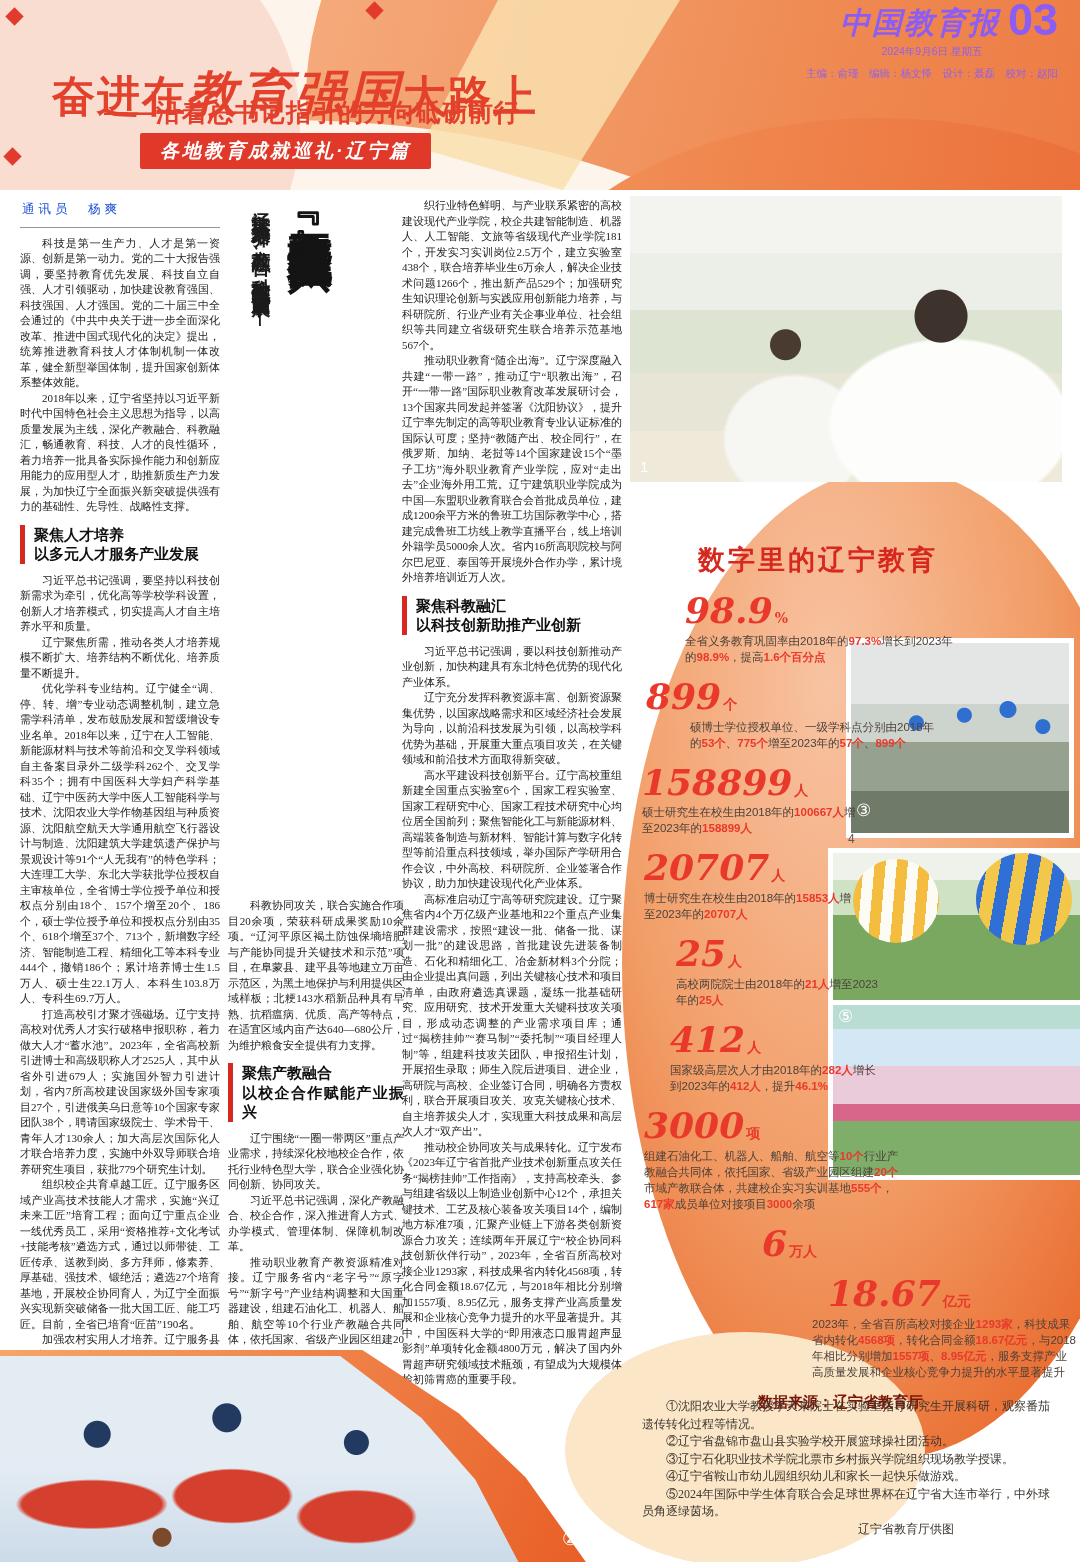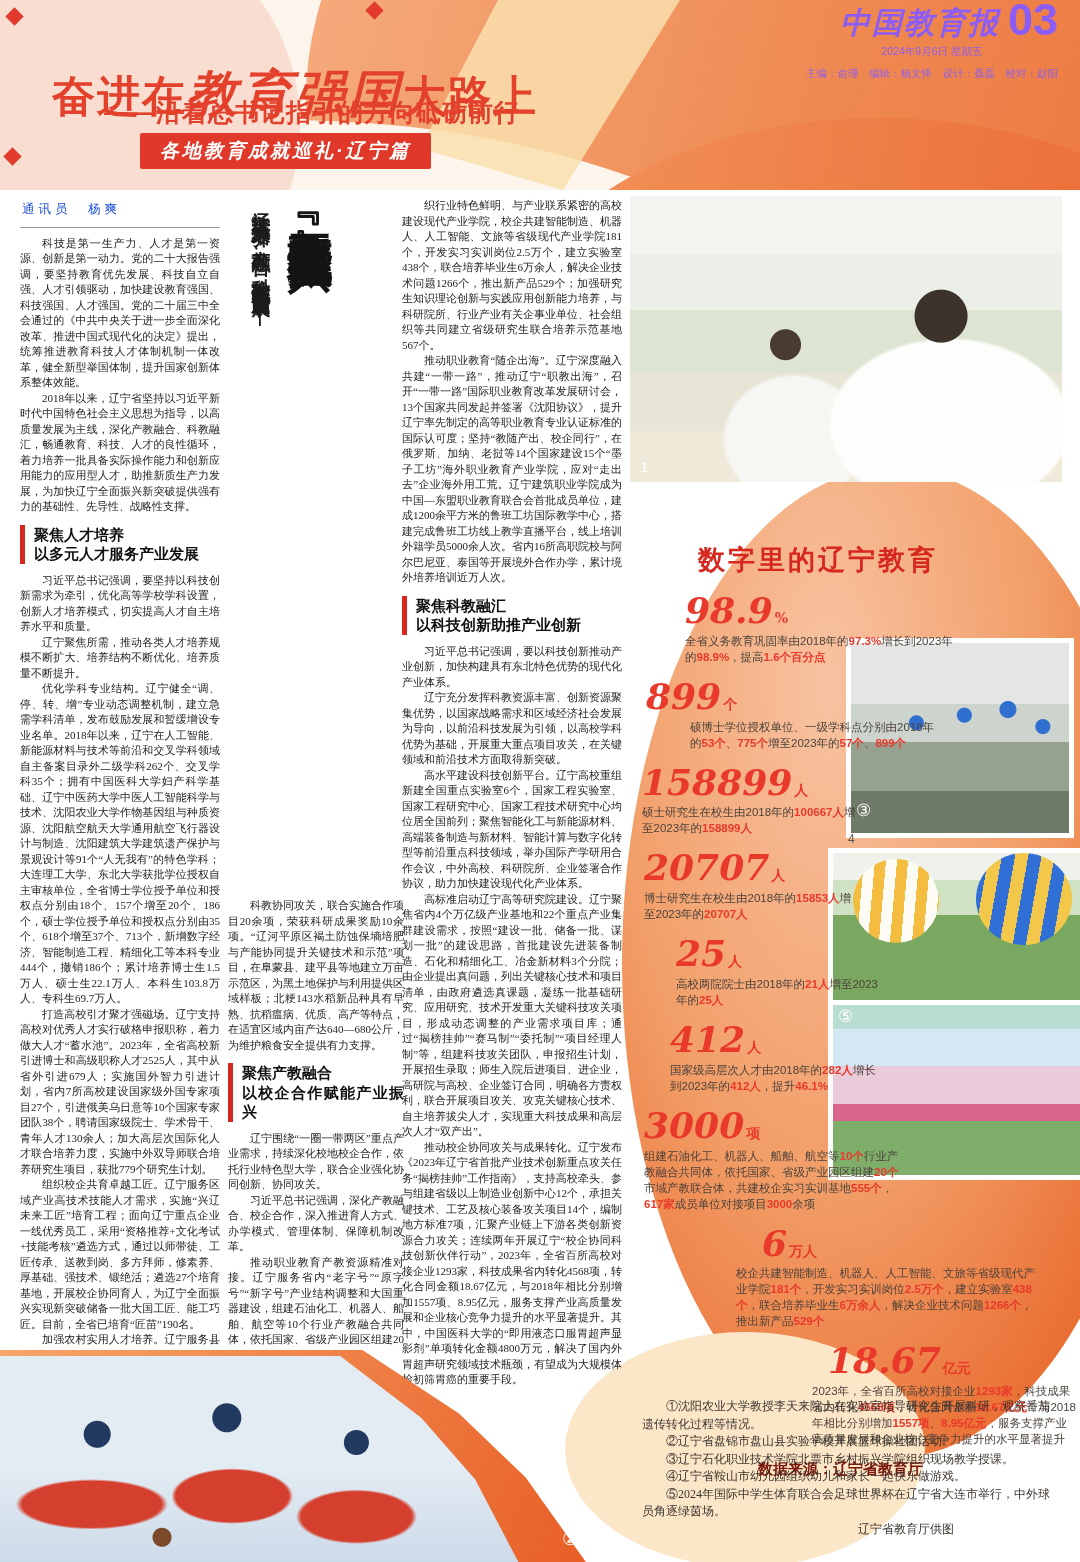--- a/index.html
+++ b/index.html
@@ -236,21 +236,20 @@
         <div class="stat s5">
           <div class="num"><span>412</span><span class="unit">人</span></div>
           <div class="desc">国家级高层次人才由2018年的<b class="rd">282人</b>增长到2023年的<b class="rd">412人</b>，提升<b class="rd">46.1%</b></div>
         </div>
         <div class="stat s6">
           <div class="num"><span>3000</span><span class="unit">项</span></div>
           <div class="desc">组建石油化工、机器人、船舶、航空等<b class="rd">10个</b>行业产教融合共同体，依托国家、省级产业园区组建<b class="rd">20个</b>市域产教联合体，共建校企实习实训基地<b class="rd">555个</b>，<b class="rd">617家</b>成员单位对接项目<b class="rd">3000</b>余项</div>
         </div>
         <div class="stat s7">
           <div class="num"><span>6</span><span class="unit">万人</span></div>
-          <div class="desc">校企共建智能制造、机器人、人工智能、文旅等省级现代产业学院<b class="rd">181个</b>，开发实习实训岗位<b class="rd">2.5万个</b>，建立实验室<b class="rd">438个</b>，联合培养毕业生<b class="rd">6万余人</b>，解决企业技术问题<b class="rd">1266个</b>，推出新产品<b class="rd">529个</b></div>
         </div>
         <div class="stat s8">
           <div class="num"><span>18.67</span><span class="unit">亿元</span></div>
           <div class="desc">2023年，全省百所高校对接企业<b class="rd">1293家</b>，科技成果省内转化<b class="rd">4568项</b>，转化合同金额<b class="rd">18.67亿元</b>，与2018年相比分别增加<b class="rd">1557项</b>、<b class="rd">8.95亿元</b>，服务支撑产业高质量发展和企业核心竞争力提升的水平显著提升</div>
         </div>
       </div>
     <div class="stats-source">数据来源：辽宁省教育厅</div>
   </aside>
 
   <figure id="photo1" class="photo" style="margin:0"></figure>

